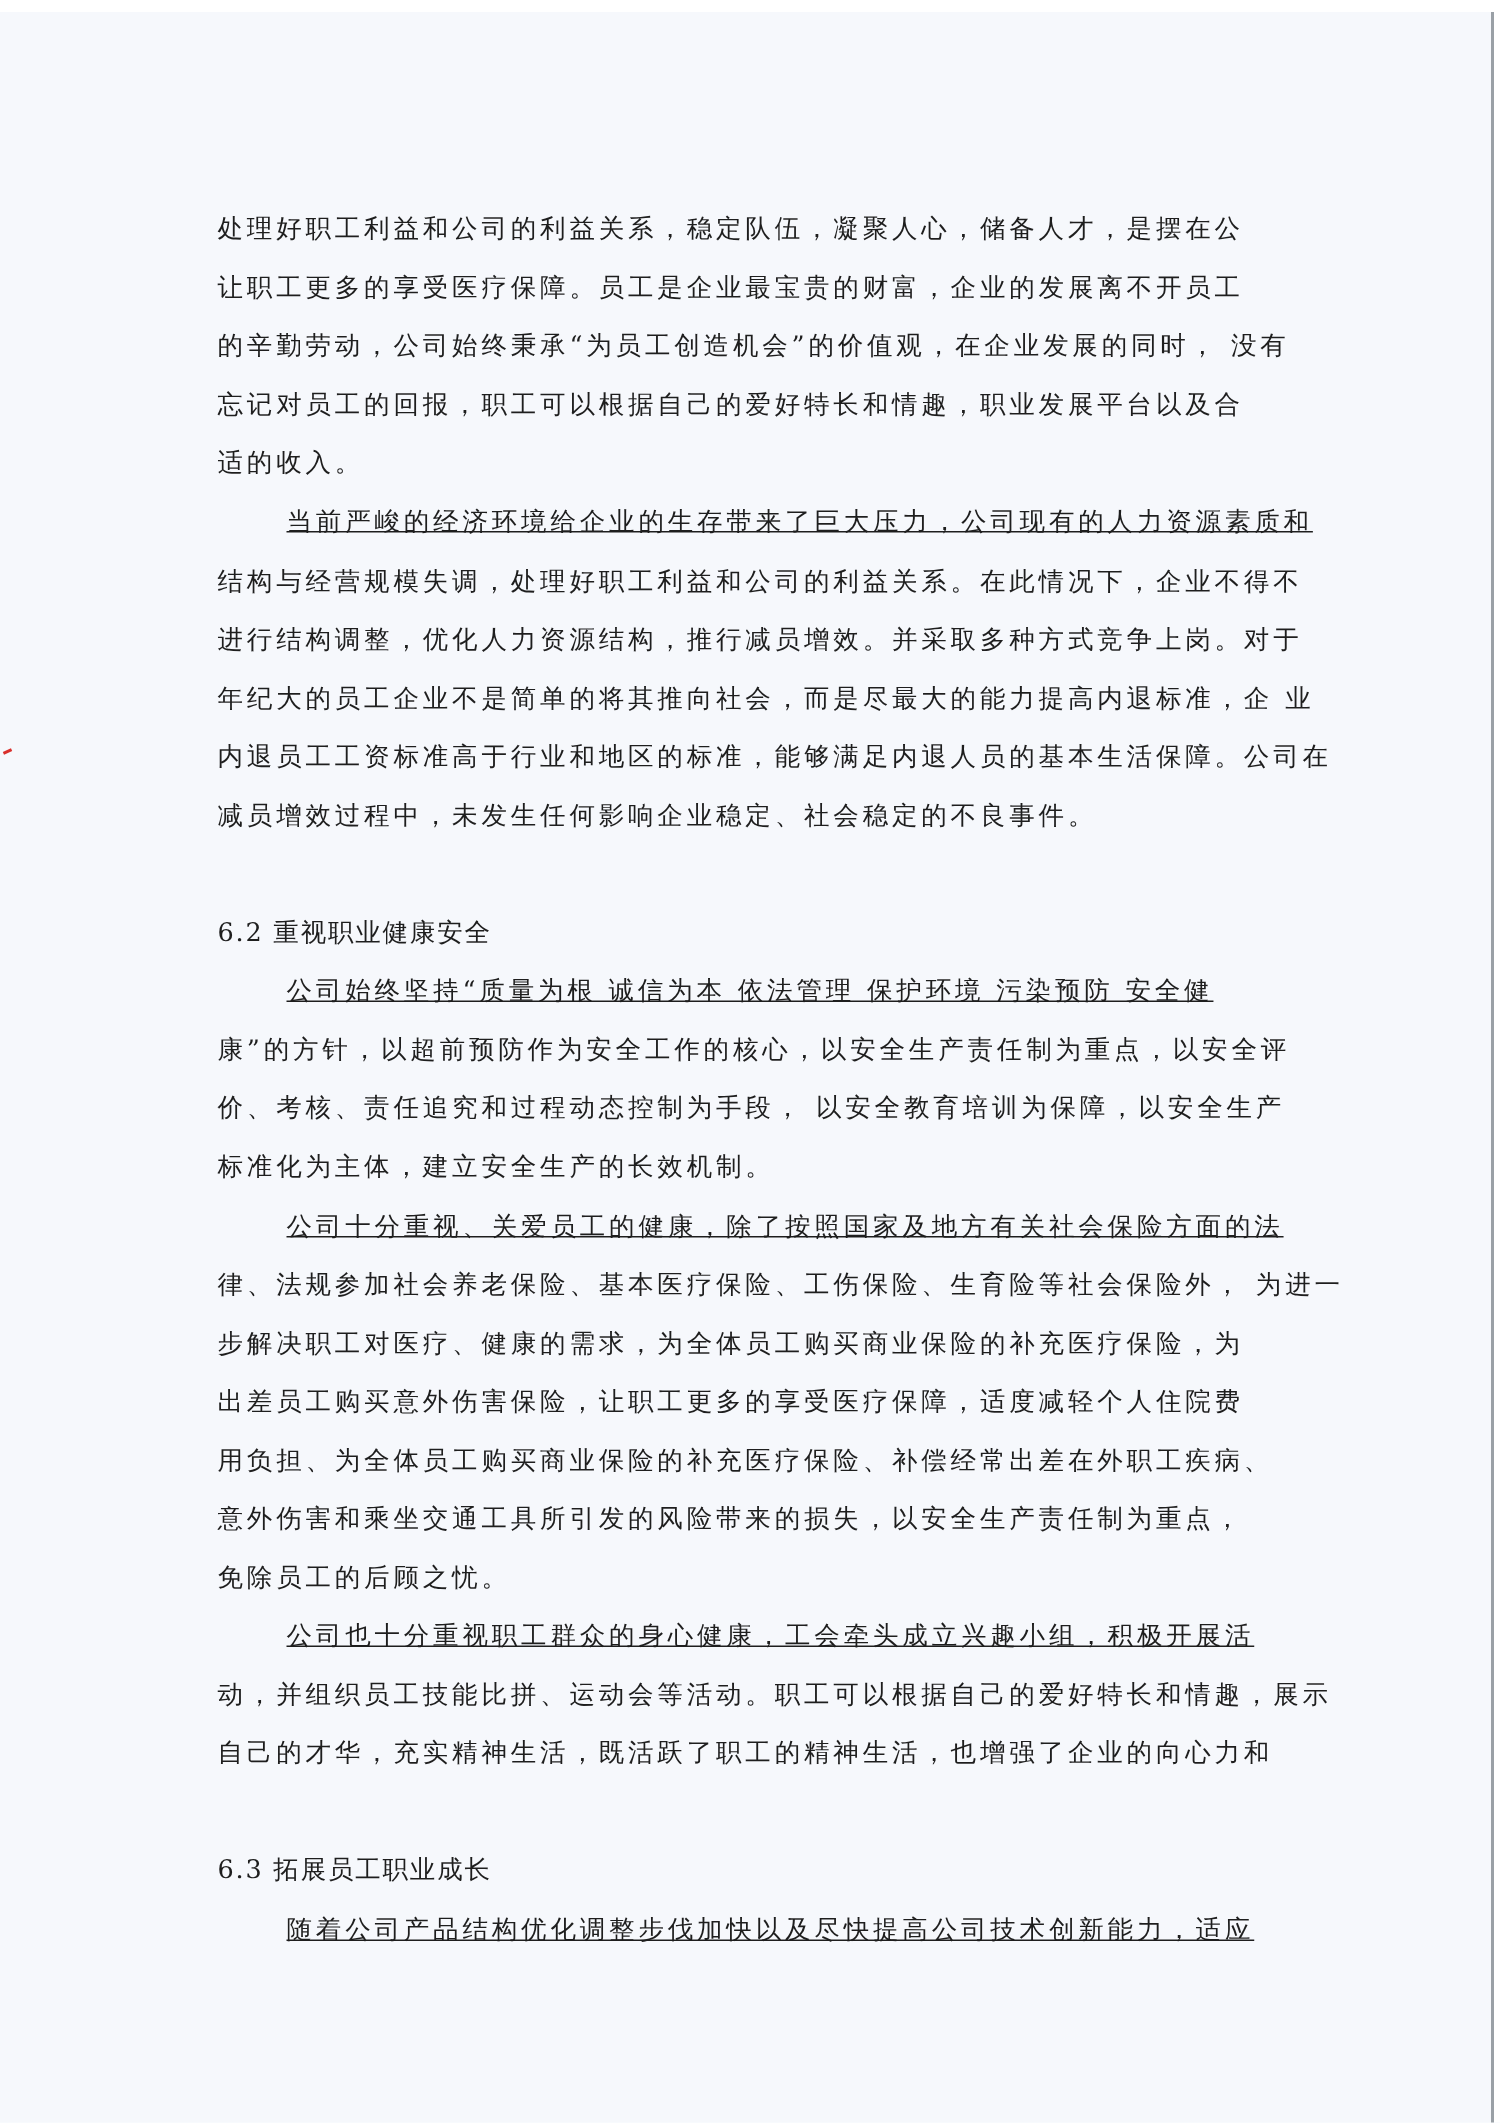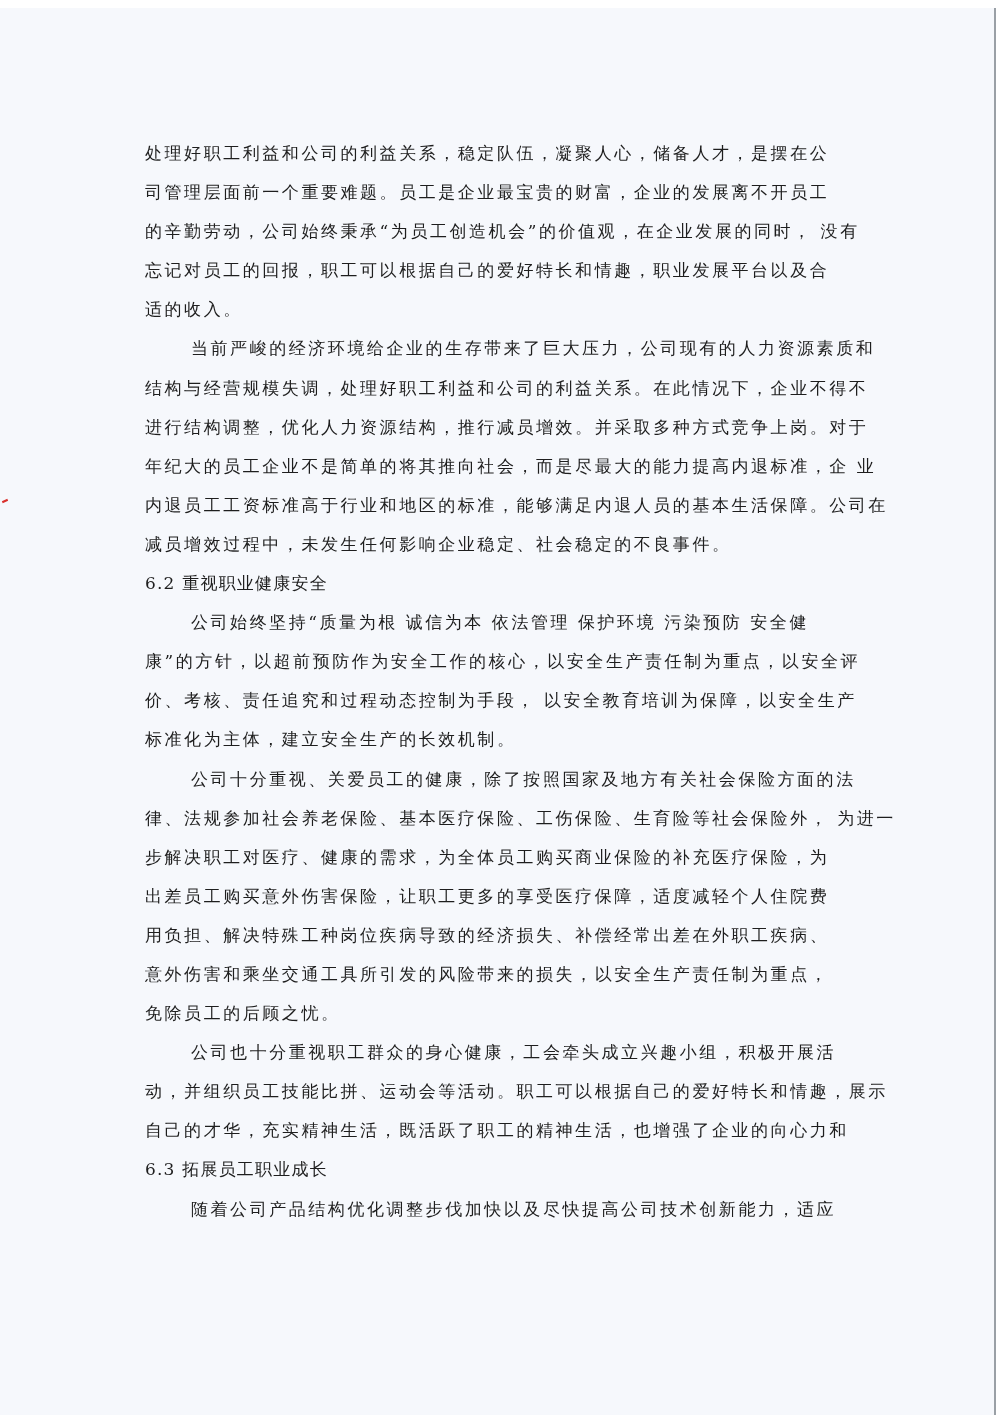--- a/index.html
+++ b/index.html
@@ -41,36 +41,38 @@
     }
     .line {
       height: 39.1px;
       line-height: 27px;
       font-size: 17px;
       white-space: nowrap;
       letter-spacing: 2.55px;
     }
     .line.indent {
       padding-left: 46px;
+      text-decoration: underline;
     }
     .line.heading {
       letter-spacing: 1.2px;
+      margin-top: 39px;
     }
   </style>
 </head>
 <body>
 
 <div class="page">
   <div class="red-mark"></div>
 
   <div class="content">
 
     <div>
       <div class="line">处理好职工利益和公司的利益关系，稳定队伍，凝聚人心，储备人才，是摆在公</div>
-      <div class="line">司管理层面前一个重要难题。员工是企业最宝贵的财富，企业的发展离不开员工</div>
+      <div class="line">让职工更多的享受医疗保障。员工是企业最宝贵的财富，企业的发展离不开员工</div>
       <div class="line">的辛勤劳动，公司始终秉承“为员工创造机会”的价值观，在企业发展的同时， 没有</div>
       <div class="line">忘记对员工的回报，职工可以根据自己的爱好特长和情趣，职业发展平台以及合</div>
       <div class="line">适的收入。</div>
     </div>
 
     <div>
       <div class="line indent">当前严峻的经济环境给企业的生存带来了巨大压力，公司现有的人力资源素质和</div>
       <div class="line">结构与经营规模失调，处理好职工利益和公司的利益关系。在此情况下，企业不得不</div>
       <div class="line">进行结构调整，优化人力资源结构，推行减员增效。并采取多种方式竞争上岗。对于</div>
       <div class="line">年纪大的员工企业不是简单的将其推向社会，而是尽最大的能力提高内退标准，企 业</div>
@@ -85,21 +87,21 @@
       <div class="line">康”的方针，以超前预防作为安全工作的核心，以安全生产责任制为重点，以安全评</div>
       <div class="line">价、考核、责任追究和过程动态控制为手段， 以安全教育培训为保障，以安全生产</div>
       <div class="line">标准化为主体，建立安全生产的长效机制。</div>
     </div>
 
     <div>
       <div class="line indent">公司十分重视、关爱员工的健康，除了按照国家及地方有关社会保险方面的法</div>
       <div class="line">律、法规参加社会养老保险、基本医疗保险、工伤保险、生育险等社会保险外， 为进一</div>
       <div class="line">步解决职工对医疗、健康的需求，为全体员工购买商业保险的补充医疗保险，为</div>
       <div class="line">出差员工购买意外伤害保险，让职工更多的享受医疗保障，适度减轻个人住院费</div>
-      <div class="line">用负担、解决特殊工种岗位疾病导致的经济损失、补偿经常出差在外职工疾病、</div>
+      <div class="line">用负担、为全体员工购买商业保险的补充医疗保险、补偿经常出差在外职工疾病、</div>
       <div class="line">意外伤害和乘坐交通工具所引发的风险带来的损失，以安全生产责任制为重点，</div>
       <div class="line">免除员工的后顾之忧。</div>
     </div>
 
     <div>
       <div class="line indent">公司也十分重视职工群众的身心健康，工会牵头成立兴趣小组，积极开展活</div>
       <div class="line">动，并组织员工技能比拼、运动会等活动。职工可以根据自己的爱好特长和情趣，展示</div>
       <div class="line">自己的才华，充实精神生活，既活跃了职工的精神生活，也增强了企业的向心力和</div>
     </div>
 

